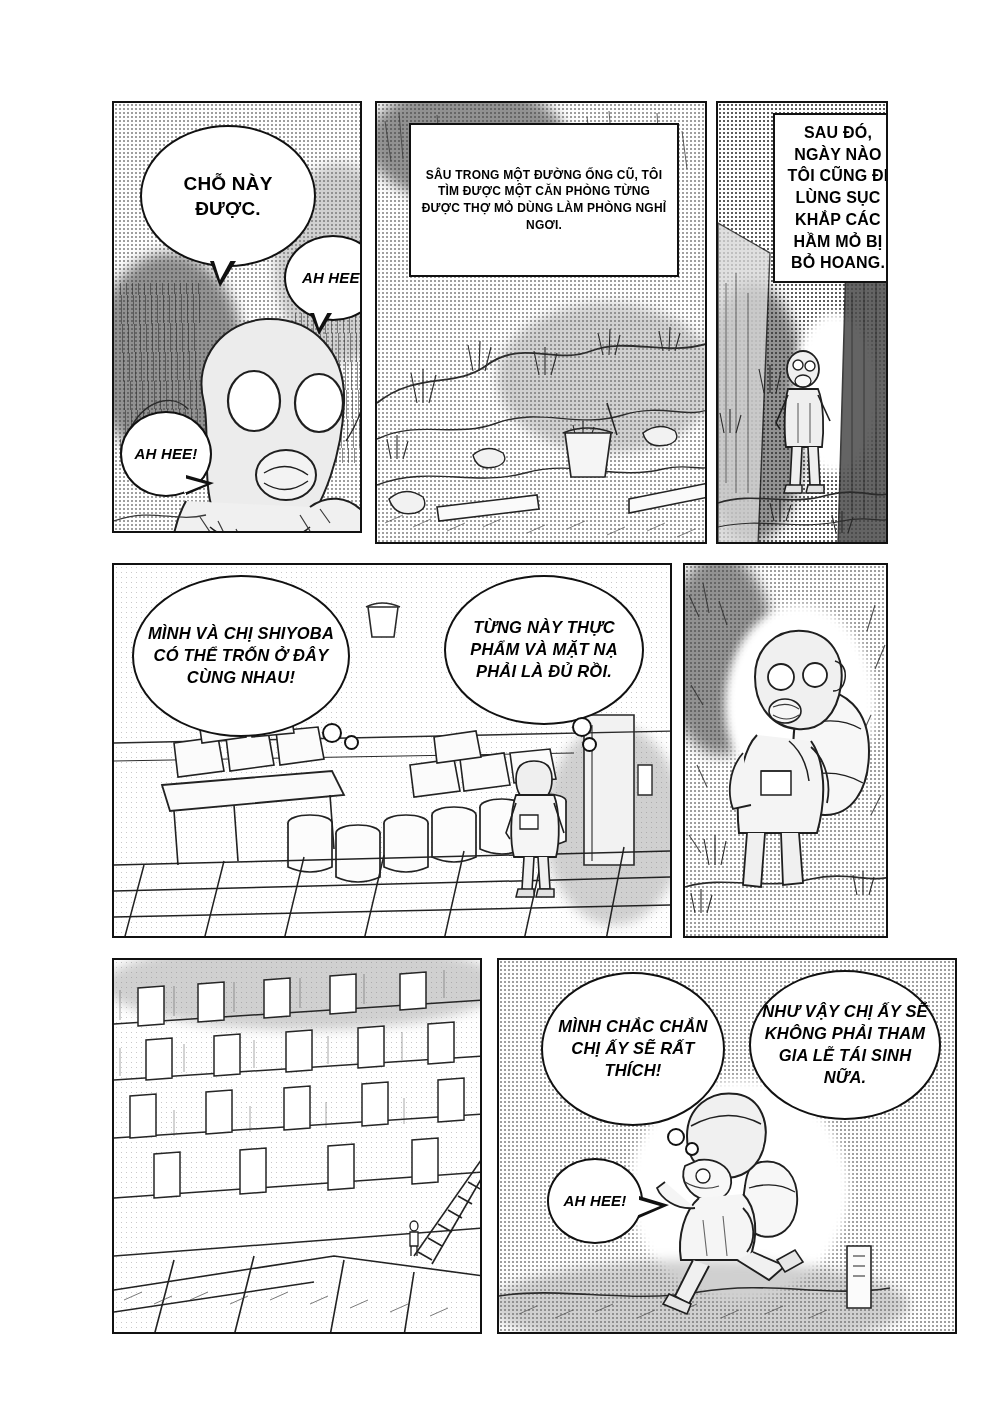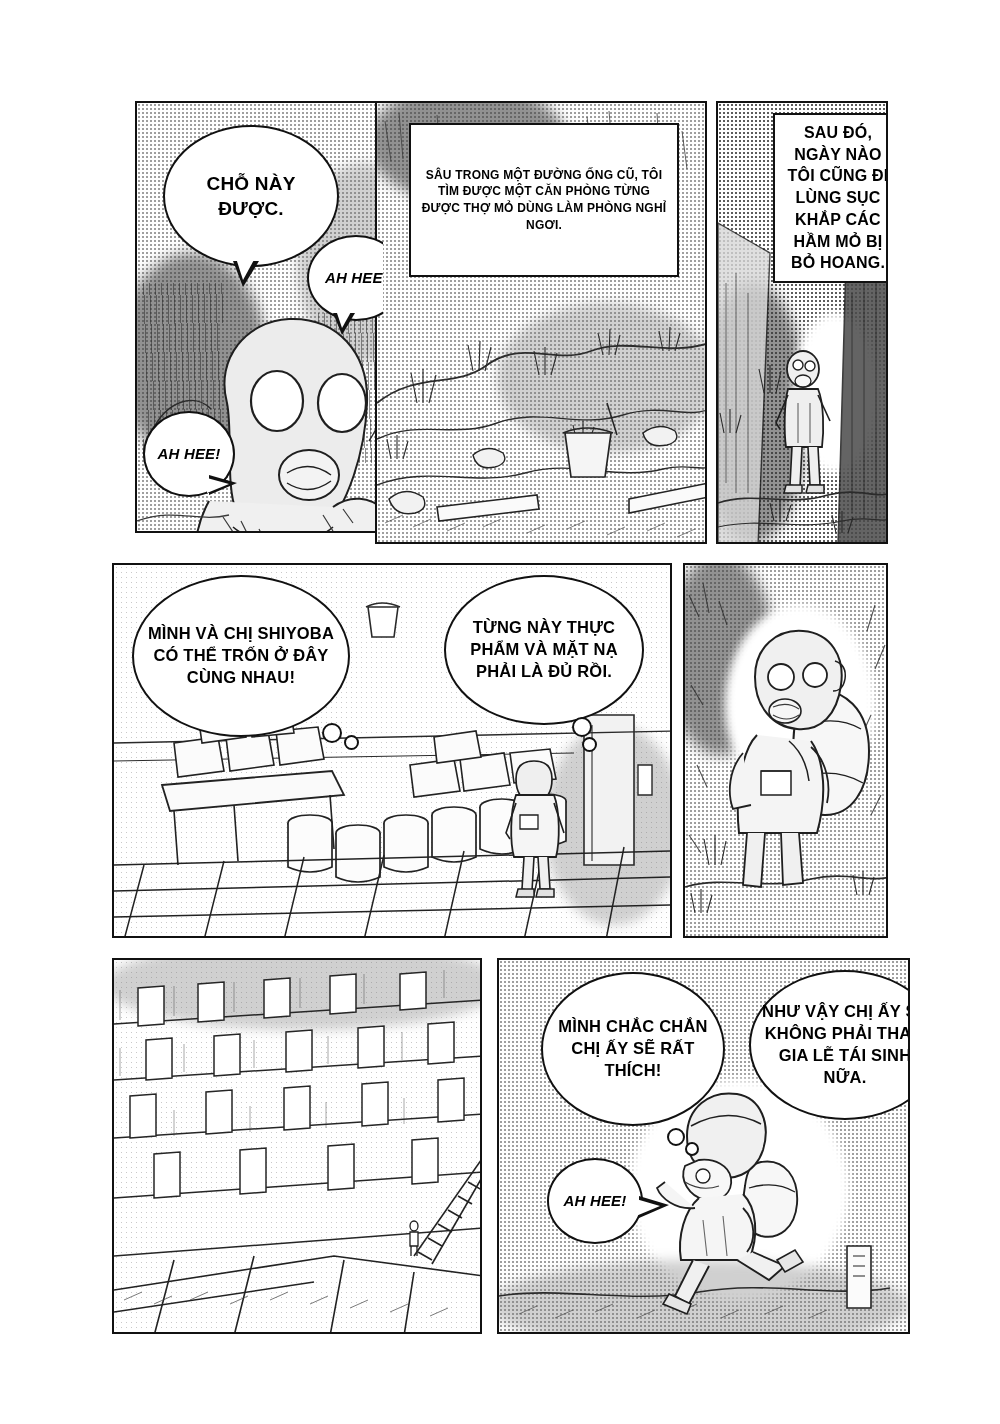--- a/index.html
+++ b/index.html
@@ -91,21 +91,21 @@
   .balloon span {
     display: block;
     padding: 0 10px;
     line-height: 1.32;
     letter-spacing: .2px;
   }
   .bal-txt-lg { font-size: 19px; font-weight: 700; }
   .bal-txt-md { font-size: 16.5px; font-weight: 700; }
   .bal-txt-sm { font-size: 15px; font-weight: 700; font-style: italic; }
 
-  .italic { }
+  .italic { font-style: italic; }
 
   .caption {
     position: absolute;
     background: #fff;
     border: 2.2px solid #111;
     box-sizing: border-box;
     display: flex;
     align-items: center;
     justify-content: center;
     text-align: center;
@@ -136,21 +136,21 @@
   svg.draw { position: absolute; left: 0; top: 0; overflow: visible; }
   svg.draw path, svg.draw line, svg.draw polyline, svg.draw ellipse, svg.draw circle, svg.draw rect {
     vector-effect: non-scaling-stroke;
   }
 </style>
 </head>
 <body>
 
 <div id="page">
 
-  <div class="panel" style="left:112px; top:101px; width:250px; height:432px;margin-left:23px;">
+  <div class="panel" style="left:112px; top:101px; width:250px; height:432px;">
     <div class="tone tone-dots"></div>
 
     <div class="smear-dark" style="left:-20px; top:150px; width:150px; height:210px;"></div>
     <div class="smear" style="left:160px; top:60px; width:130px; height:200px;"></div>
     <div class="hatch-v" style="left:6px; top:180px; width:80px; height:170px;"></div>
     <div class="hatch-v" style="left:180px; top:210px; width:70px; height:150px;"></div>
 
     <svg class="draw" width="250" height="443" viewBox="0 0 250 443">
 
       <path d="M90 300 C78 255 110 218 152 216 C200 214 232 250 230 300 C228 352 210 400 190 424 C168 450 118 446 100 410 C88 384 96 330 90 300 Z" fill="#ececec" stroke="#1f1f1f" stroke-width="2"></path>
@@ -482,21 +482,21 @@
       </g>
 
       <g stroke="#3a3a3a" stroke-width=".8" opacity=".55" fill="none">
         <path d="M6 30 l0 30 M60 26 l0 30 M120 22 l0 30 M186 18 l0 30 M250 14 l0 30 M330 10 l0 28"></path>
         <path d="M6 88 l0 28 M70 84 l0 28 M140 80 l0 28 M214 76 l0 28 M288 72 l0 28"></path>
         <path d="M60 150 l0 26 M136 146 l0 26 M212 142 l0 26 M290 138 l0 26"></path>
       </g>
     </svg>
   </div>
 
-  <div class="panel" style="left:497px; top:958px; width:413px; height:376px;padding-left:34px;">
+  <div class="panel" style="left:497px; top:958px; width:460px; height:376px;padding-left:34px;">
     <div class="tone tone-dots"></div>
     <div class="white-patch" style="left:130px; top:120px; width:220px; height:220px;"></div>
     <div class="smear" style="left:-10px; top:300px; width:420px; height:90px;"></div>
 
     <svg class="draw" width="391" height="376" viewBox="0 0 391 376">
 
       <path d="M0 336 C60 326 130 344 200 332 C270 320 330 338 391 328" fill="none" stroke="#2b2b2b" stroke-width="1.6"></path>
       <g stroke="#3a3a3a" stroke-width=".9" opacity=".7" fill="none">
         <path d="M20 354 l18 -8 M56 358 l18 -8 M96 352 l18 -8 M138 358 l18 -8 M180 352 l18 -8 M222 358 l18 -8 M266 354 l18 -8 M310 358 l18 -8"></path>
       </g>

